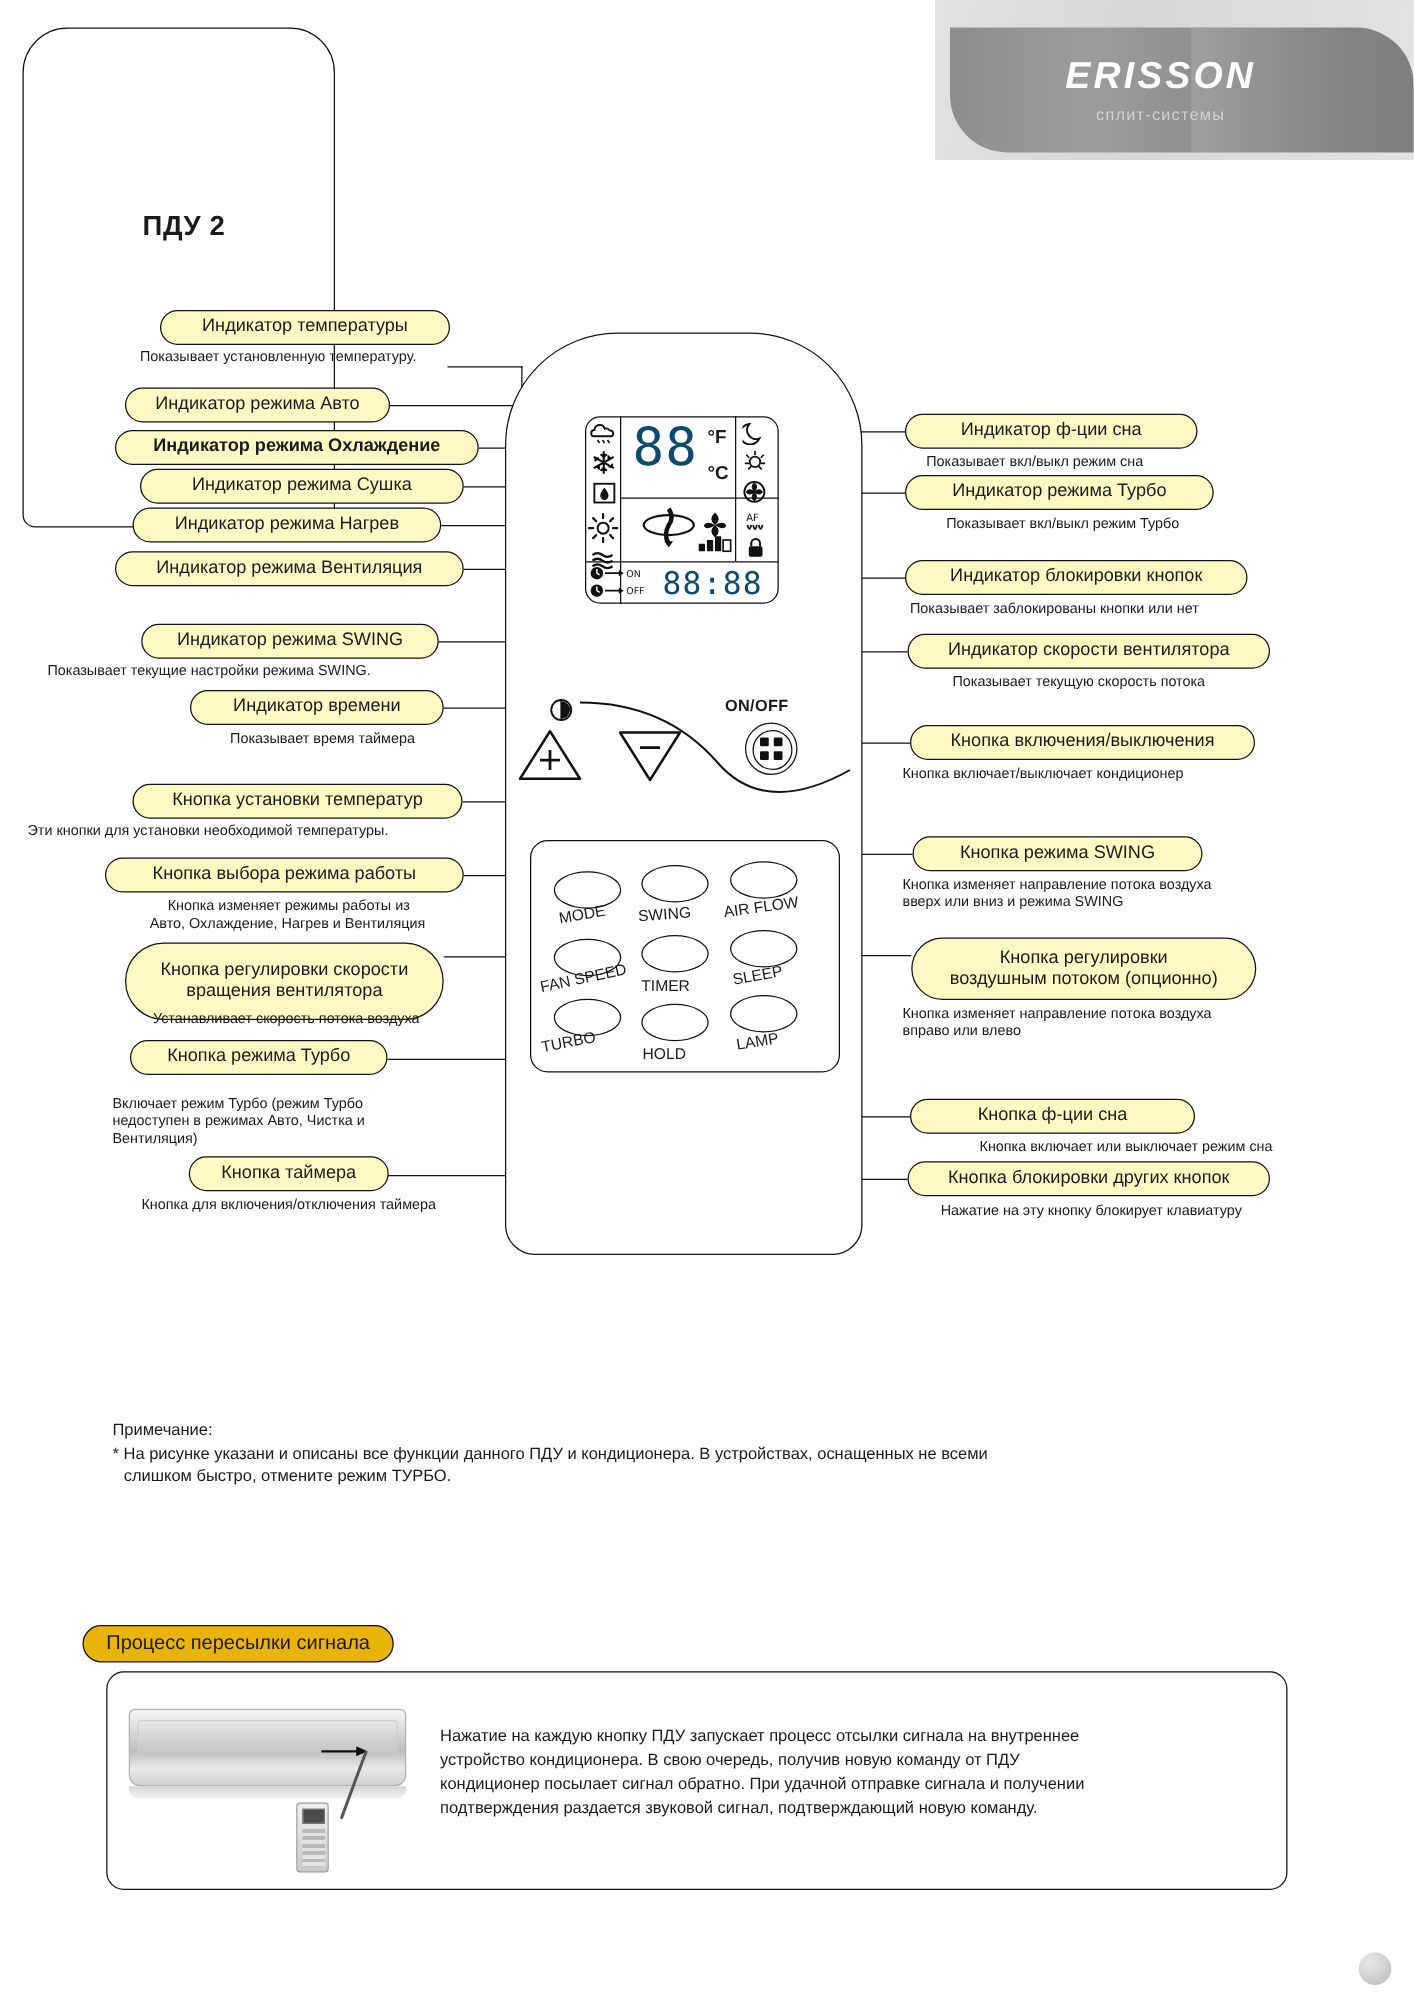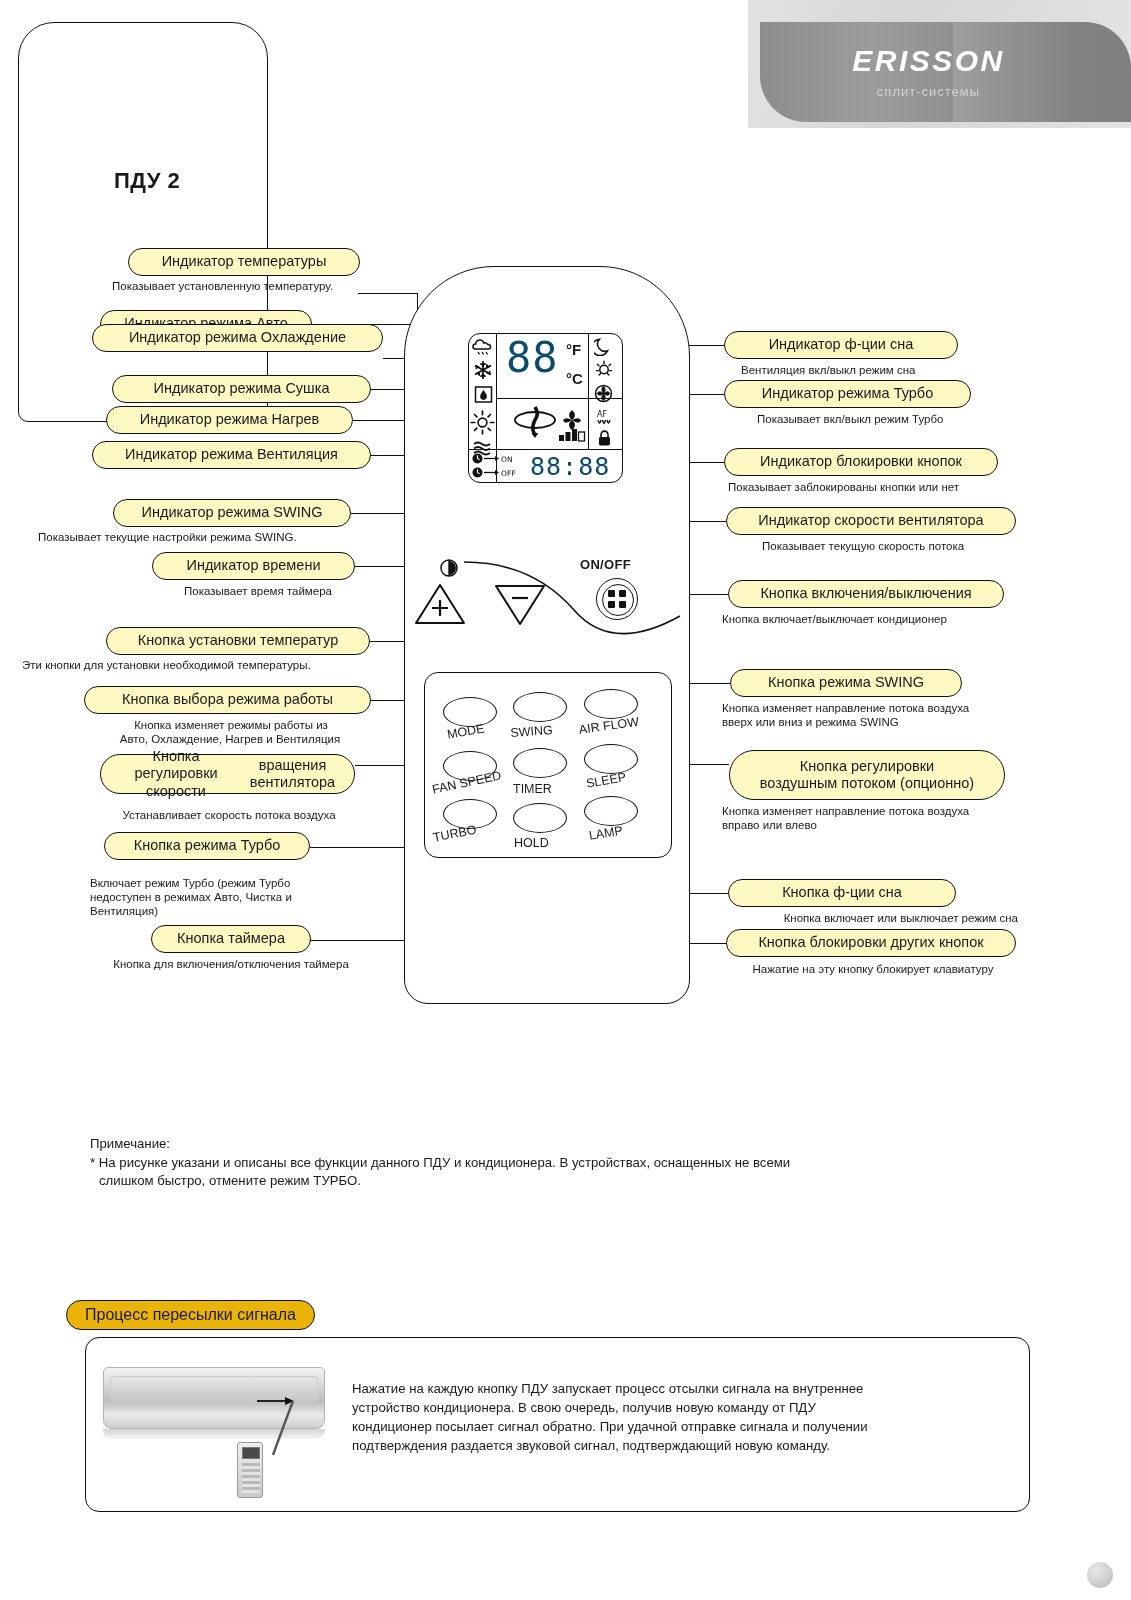--- a/index.html
+++ b/index.html
@@ -276,21 +276,21 @@
 <div class="ln lnv" style="left:688px; top:690px; height:76px;"></div>
 
 <div class="pill" style="left:128px; top:248px; width:232px; height:28px;">
   <span>Индикатор температуры</span>
 </div>
 <div class="cap" style="left:112px; top:279px; width:266px;">Показывает установленную температуру.</div>
 
 <div class="pill" style="left:100px; top:310px; width:212px; height:28px;">
   <span>Индикатор режима Авто</span>
 </div>
-<div class="pill" style="left:92px; top:324px; width:291px; height:28px;">
+<div class="pill" style="left:92px; top:344px; width:291px; height:28px;font-weight:bold;">
   <span>Индикатор режима Охлаждение</span>
 </div>
 <div class="pill" style="left:112px; top:375px; width:259px; height:28px;">
   <span>Индикатор режима Сушка</span>
 </div>
 <div class="pill" style="left:106px; top:406px; width:247px; height:28px;">
   <span>Индикатор режима Нагрев</span>
 </div>
 <div class="pill" style="left:92px; top:441px; width:279px; height:28px;">
   <span>Индикатор режима Вентиляция</span>
@@ -310,42 +310,42 @@
   <span>Кнопка установки температур</span>
 </div>
 <div class="cap" style="left:22px; top:658px; width:350px;">Эти кнопки для установки необходимой температуры.</div>
 
 <div class="pill" style="left:84px; top:686px; width:287px; height:28px;">
   <span>Кнопка выбора режима работы</span>
 </div>
 <div class="cap c" style="left:100px; top:718px; width:262px;">Кнопка изменяет режимы работы из</div>
 <div class="cap c" style="left:84px; top:732px; width:292px;">Авто, Охлаждение, Нагрев и Вентиляция</div>
 
-<div class="pill two" style="left:100px; top:754px; width:255px; height:40px; flex-direction:row;">
+<div class="pill two" style="left:100px; top:754px; width:255px; height:62px; flex-direction:column;">
   <span>Кнопка регулировки скорости</span>
   <span>вращения вентилятора</span>
 </div>
 <div class="cap c" style="left:84px; top:808px; width:290px;">Устанавливает скорость потока воздуха</div>
 
 <div class="pill" style="left:104px; top:832px; width:206px; height:28px;">
   <span>Кнопка режима Турбо</span>
 </div>
 <div class="cap" style="left:90px; top:876px; width:300px;">Включает режим Турбо (режим Турбо</div>
 <div class="cap" style="left:90px; top:890px; width:300px;">недоступен в режимах Авто, Чистка и</div>
 <div class="cap" style="left:90px; top:904px; width:300px;">Вентиляция)</div>
 
 <div class="pill" style="left:151px; top:925px; width:160px; height:28px;">
   <span>Кнопка таймера</span>
 </div>
 <div class="cap c" style="left:70px; top:957px; width:322px;">Кнопка для включения/отключения таймера</div>
 
 <div class="pill" style="left:724px; top:331px; width:234px; height:28px;">
   <span>Индикатор ф-ции сна</span>
 </div>
-<div class="cap" style="left:741px; top:363px; width:260px;">Вентиляция вкл/выкл режим сна</div>
+<div class="cap" style="left:741px; top:363px; width:260px;">Показывает вкл/выкл режим сна</div>
 
 <div class="pill" style="left:724px; top:380px; width:247px; height:28px;">
   <span>Индикатор режима Турбо</span>
 </div>
 <div class="cap" style="left:757px; top:412px; width:262px;">Показывает вкл/выкл режим Турбо</div>
 
 <div class="pill" style="left:724px; top:448px; width:274px; height:28px;">
   <span>Индикатор блокировки кнопок</span>
 </div>
 <div class="cap" style="left:728px; top:480px; width:290px;">Показывает заблокированы кнопки или нет</div>

